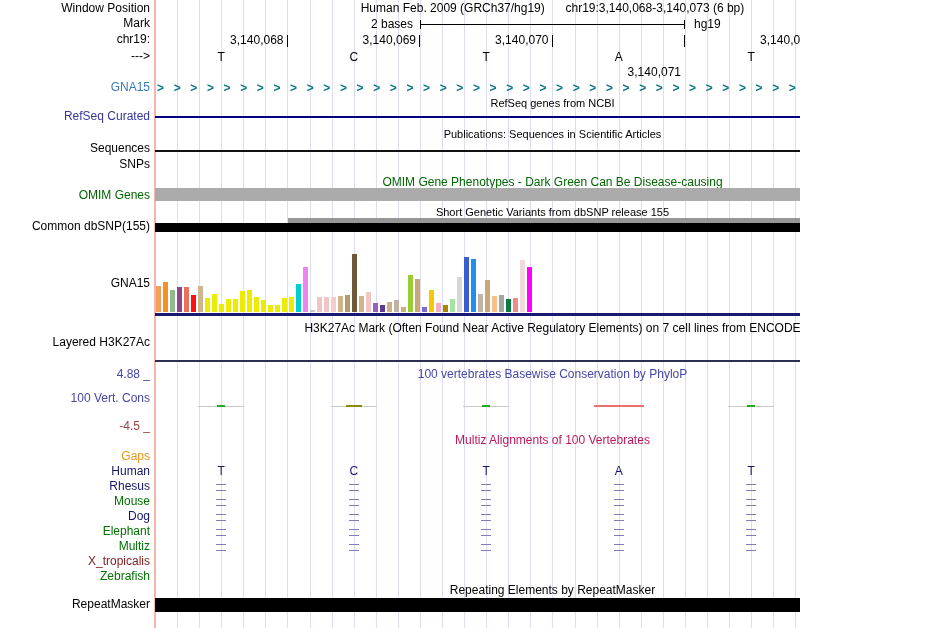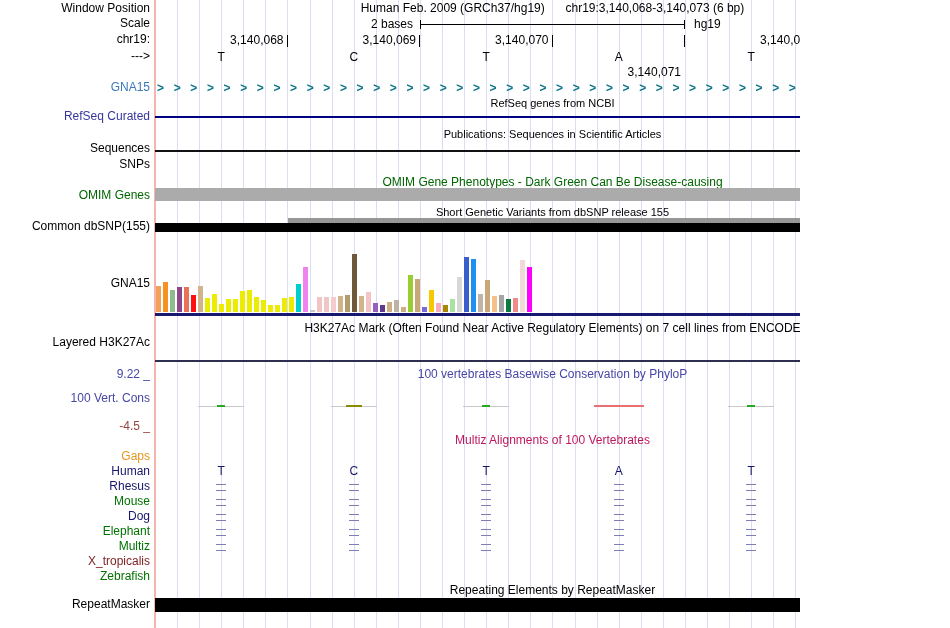--- a/index.html
+++ b/index.html
@@ -29,21 +29,21 @@
   <div class="edge"></div>
   <div class="pinkline"></div>
 
   <div class="lbl" style="top:2px">Window Position</div>
   <div class="ctr" style="top:2px">
     <span>Human Feb. 2009 (GRCh37/hg19)</span>
     <span style="display:inline-block;width:14px"></span>
     <span>chr19:3,140,068-3,140,073 (6 bp)</span>
   </div>
 
-  <div class="lbl" style="top:17px">Scale</div>
+  <div class="lbl" style="top:17px">Mark</div>
   <div class="abs" style="left:303px;top:17px;width:110px;text-align:right;font-size:12px">2 bases</div>
   <div class="abs" style="left:420px;top:24px;width:265px;height:1px;background:#000"></div>
   <div class="abs" style="left:420px;top:20px;width:1px;height:9px;background:#000"></div>
   <div class="abs" style="left:684px;top:20px;width:1px;height:9px;background:#000"></div>
   <div class="abs" style="left:694px;top:17px;font-size:12px">hg19</div>
 
   <div class="lbl" style="top:33px">chr19:</div>
 
   <div class="lbl" style="top:50px">---&gt;</div>
 
@@ -68,21 +68,21 @@
   <div class="hbar" style="left:288px;top:218px;width:662px;height:5px;background:#979797"></div>
   <div class="hbar" style="left:155px;top:223px;width:795px;height:9px;background:#000"></div>
 
   <div class="lbl" style="top:277px">GNA15</div>
   <div class="hbar" style="left:155px;top:313px;width:795px;height:3px;background:#191970"></div>
 
   <div class="ctr" style="top:322px">H3K27Ac Mark (Often Found Near Active Regulatory Elements) on 7 cell lines from ENCODE</div>
   <div class="lbl" style="top:336px">Layered H3K27Ac</div>
   <div class="hbar" style="left:155px;top:360px;width:795px;height:2px;background:#2F2F4F"></div>
 
-  <div class="lbl c-cons" style="top:368px">9.22 _</div>
+  <div class="lbl c-cons" style="top:368px">4.88 _</div>
   <div class="ctr c-cons" style="top:368px">100 vertebrates Basewise Conservation by PhyloP</div>
   <div class="lbl c-cons" style="top:392px">100 Vert. Cons</div>
   <div class="lbl c-maroon" style="top:420px">-4.5 _</div>
 
   <div class="ctr c-multiz" style="top:434px">Multiz Alignments of 100 Vertebrates</div>
 
   <div class="ctr" style="top:584px">Repeating Elements by RepeatMasker</div>
   <div class="lbl" style="top:598px">RepeatMasker</div>
   <div class="hbar" style="left:155px;top:598px;width:795px;height:14px;background:#000"></div>
 <div class="abs" style="left: 175.5px; top: 33px; width: 108px; text-align: right; font-size: 12px;">3,140,068</div>

